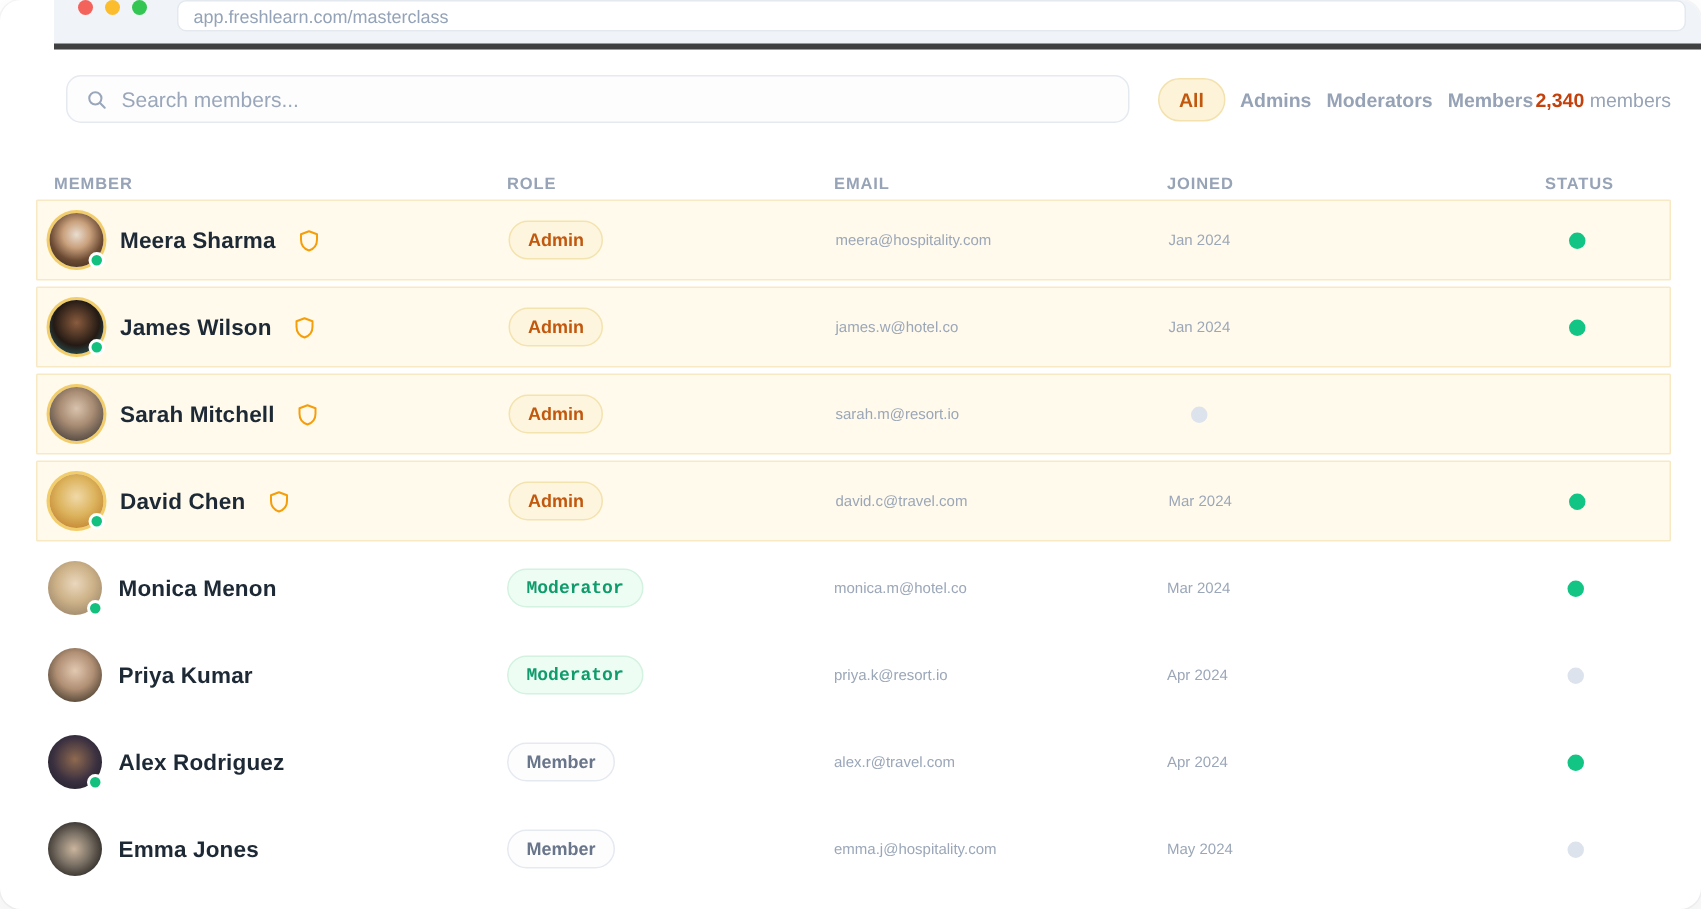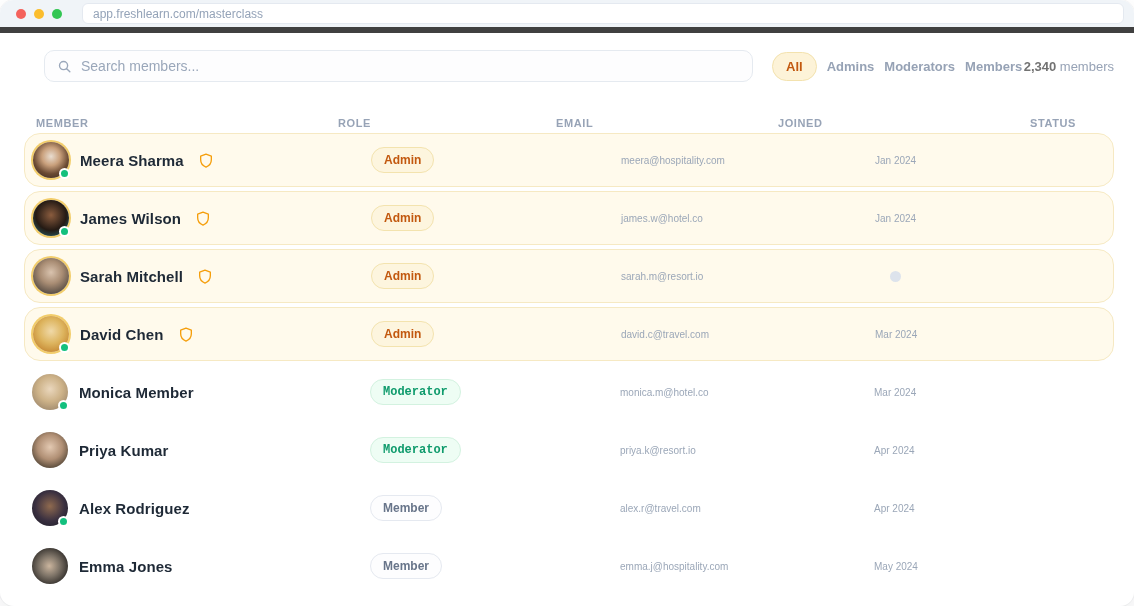--- a/index.html
+++ b/index.html
@@ -12,23 +12,24 @@
     width: 1134px; height: 606px;
     background: #ffffff;
     border-radius: 14px;
     overflow: hidden;
     box-shadow: 0 0 0 1px rgba(15,23,42,0.04), 0 12px 28px rgba(15,23,42,0.08);
   }
   
   .chrome {
     height: 33px;
     background: #f0f4f8;
-    border-bottom: 6px solid #404040;
-    display: flex; align-items: center;
+    border-bottom: 4px solid #404040;
+    display: flex; 
     padding: 0 10px 0 16px;
+    margin-left: 36px;
   }
   .tl { width: 10px; height: 10px; border-radius: 50%; margin-right: 8px; }
   .tl.red    { background: #f4625c; }
   .tl.yellow { background: #fbbd2d; }
   .tl.green  { background: #33c653; }
   .urlbar {
     flex: 1; margin-left: 12px;
     height: 21px;
     background: #ffffff;
     border: 1px solid #e4e9f0;
@@ -60,38 +61,37 @@
   .pill-all {
     background: #fdf3d8;
     border: 1px solid #f3e2ae;
     color: #c2580e;
     font-weight: 700; font-size: 13px;
     padding: 6px 13px; border-radius: 999px;
     cursor: pointer;
   }
   .tab { color: #96a2b5; font-size: 13px; font-weight: 600; cursor: pointer; }
   .count { margin-left: auto; font-size: 13px; color: #97a3b6; white-space: nowrap; }
-  .count b { color: #737373; font-weight: 700; }
+  .count b { color: #c2410c; font-weight: 700; }
   
   .thead, .row {
     display: grid;
     grid-template-columns: 314px 218px 222px 252px 1fr;
     align-items: center;
   }
   .thead {
     margin-top: 35px;
     font-size: 11px; font-weight: 700; letter-spacing: 0.6px;
     color: #97a3b6; text-transform: uppercase;
   }
   .thead .h-member { padding-left: 12px; }
   .row {
     height: 54px;
     margin-top: 4px;
-    border-radius: 16px;
-    gap: 32px;
+    border-radius: 1px;
   }
   .row:first-of-type { margin-top: 12px; }
   .row.admin-row { background: #fffaec; border: 1px solid #f6e9c3; }
   .member-cell { display: flex; align-items: center; gap: 11px; padding-left: 8px; }
   .avatar {
     width: 36px; height: 36px; border-radius: 50%;
     position: relative; flex-shrink: 0;
   }
   .admin-row .avatar { box-shadow: 0 0 0 2px #f2cd6b; }
   .presence {
@@ -223,21 +223,21 @@
       <span class="email">david.c@travel.com</span>
       <span class="joined">Mar 2024</span>
       <span class="status-dot online"></span>
     </div>
 
     <div class="row">
       <div class="member-cell">
         <span class="avatar" style="background:radial-gradient(circle at 50% 42%, #ead7bd 0%, #cdb288 45%, #a89172 75%, #b9b4ae 100%)">
             <span class="presence"></span>
           </span>
-        <span class="name">Monica Member</span>
+        <span class="name">Monica Menon</span>
       </div>
       <span class="badge b-mod">Moderator</span>
       <span class="email">monica.m@hotel.co</span>
       <span class="joined">Mar 2024</span>
       <span class="status-dot online"></span>
     </div>
 
     <div class="row">
       <div class="member-cell">
         <span class="avatar" style="background:radial-gradient(circle at 50% 42%, #e3c9b2 0%, #b08f74 45%, #60503f 75%, #cfcbc7 100%)"></span>

